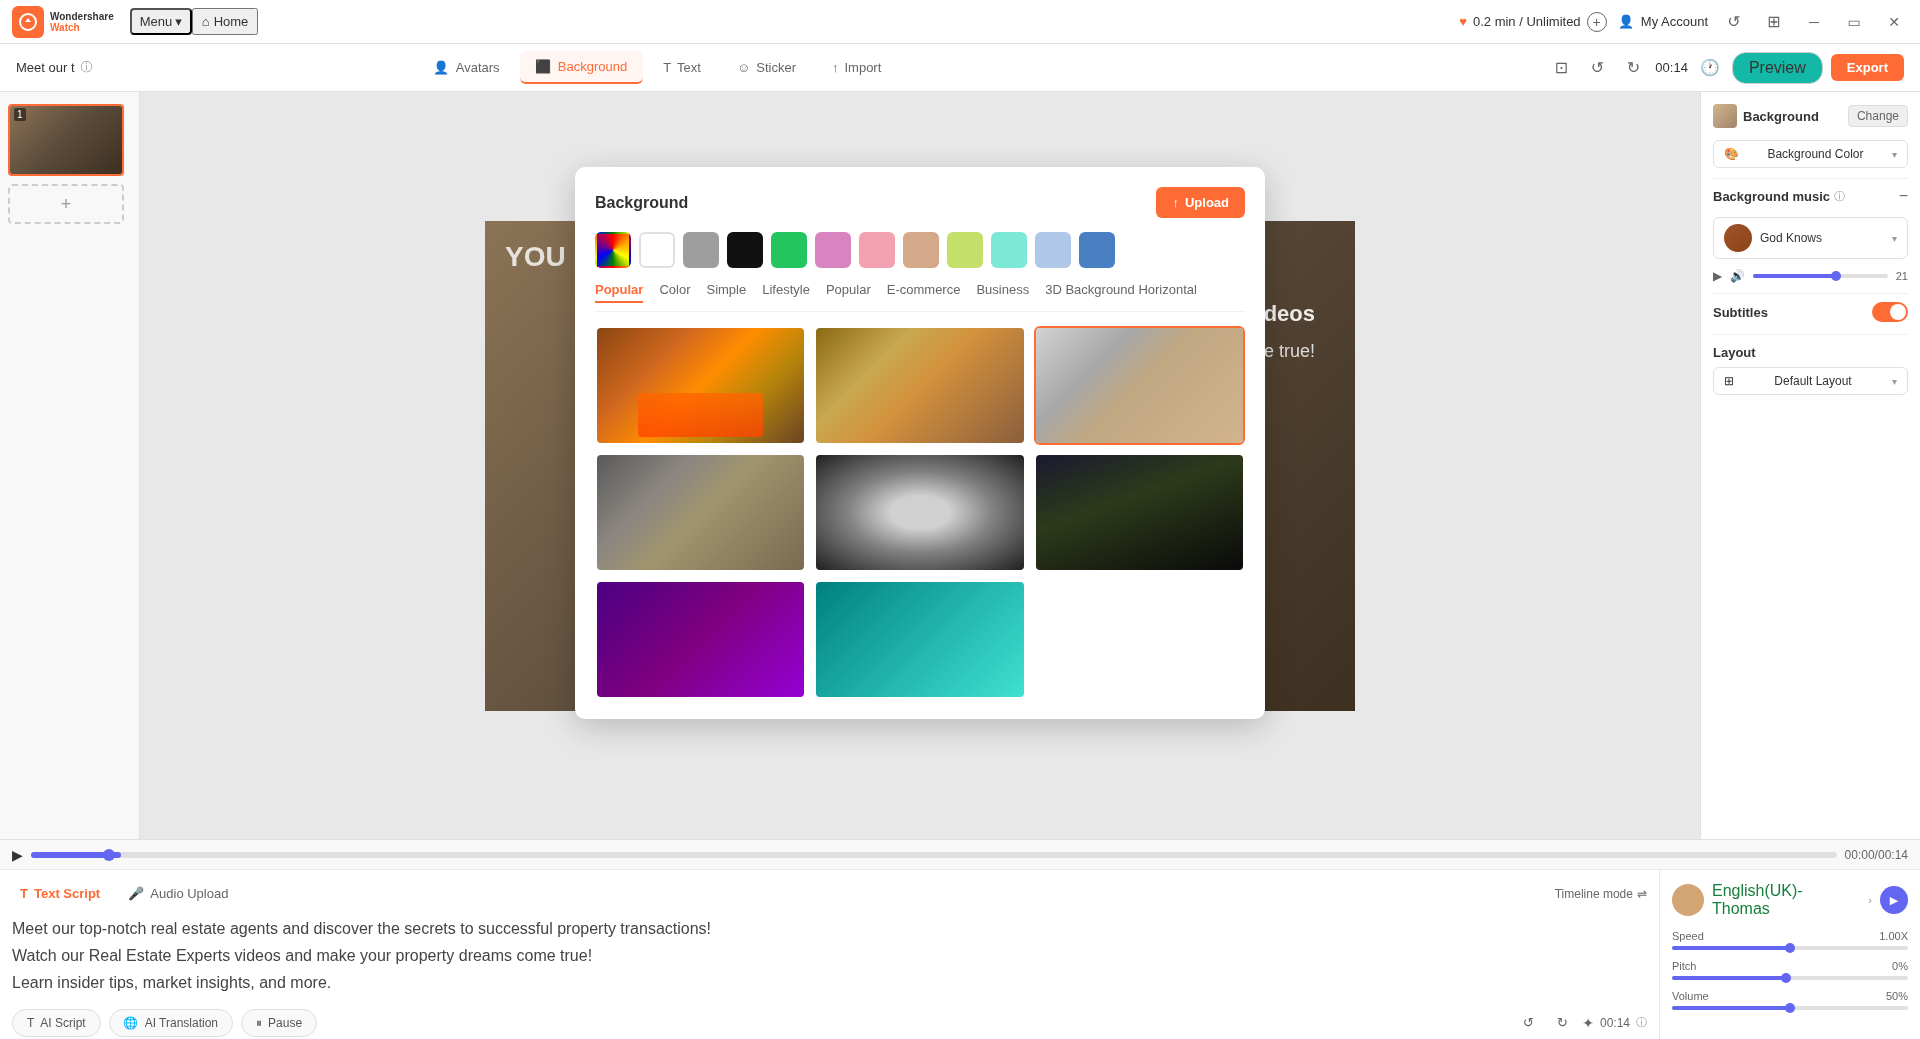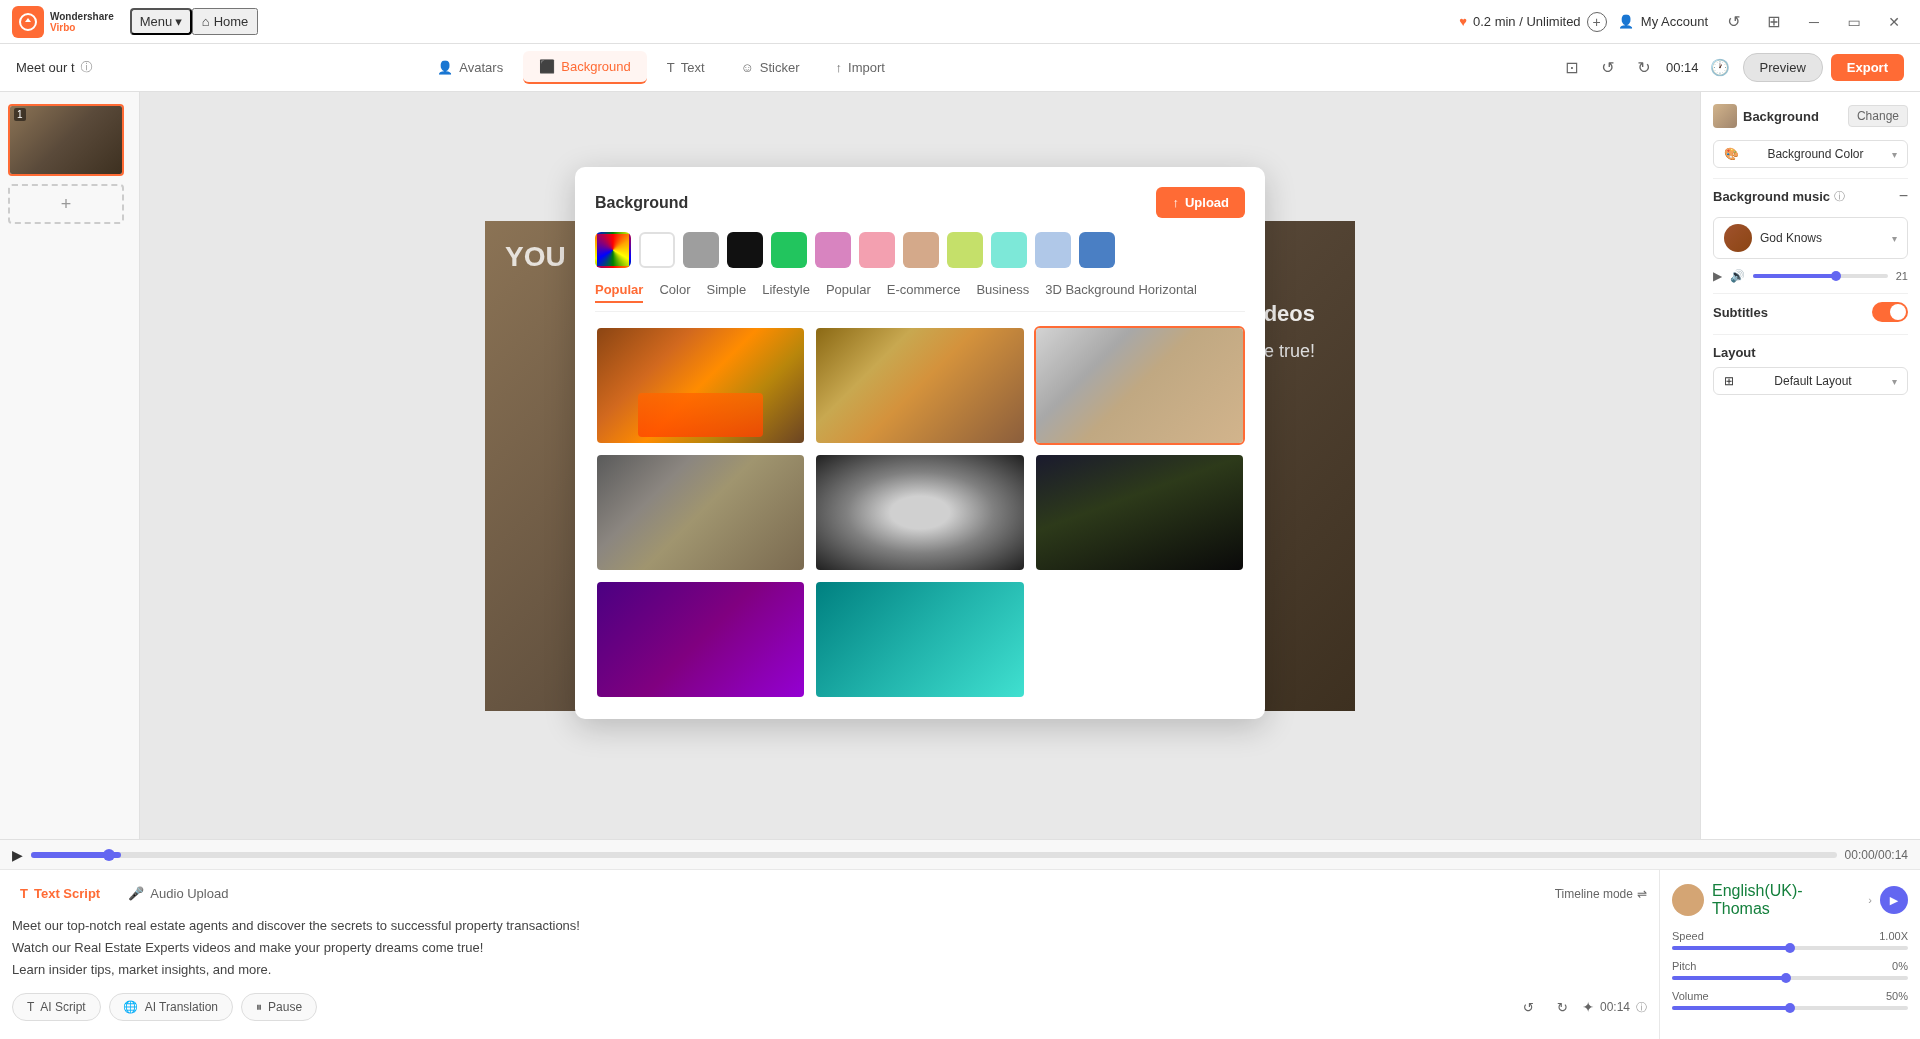--- a/index.html
+++ b/index.html
@@ -28,21 +28,21 @@
       border-bottom: 1px solid #e0e0e0; padding: 0 16px; position: relative; z-index: 10;
     }
     .toolbar2-left { font-size: 13px; color: #333; display: flex; align-items: center; gap: 6px; }
     .toolbar2-center { display: flex; align-items: center; gap: 4px; margin: 0 auto; }
     .tab-btn {
       display: flex; align-items: center; gap: 6px; padding: 8px 16px;
       font-size: 13px; color: #666; cursor: pointer; border-radius: 6px; border: none; background: none;
     }
     .tab-btn.active { color: #ff6b35; border-bottom: 2px solid #ff6b35; background: #fff5f2; }
     .toolbar2-right { display: flex; align-items: center; gap: 8px; margin-left: auto; }
-    .preview-btn { padding: 6px 16px; border: 1px solid #ccc; border-radius: 14px; background: #e5e5e5; cursor: pointer; font-size: 13px; color: #333; }
+    .preview-btn { padding: 6px 16px; border: 1px solid #ccc; border-radius: 14px; background: #14b8a6; cursor: pointer; font-size: 16px; color: #333; }
     .export-btn { padding: 6px 16px; border-radius: 6px; background: #ff6b35; color: white; border: none; cursor: pointer; font-size: 13px; font-weight: 600; }
     .time-display { font-size: 13px; color: #333; }
 
     
     .main-layout { display: flex; height: calc(1039px - 92px - 200px); }
 
     
     .left-panel { width: 140px; background: #f8f8f8; border-right: 1px solid #e0e0e0; padding: 12px 8px; display: flex; flex-direction: column; gap: 8px; }
     .slide-thumb { width: 116px; height: 72px; border: 2px solid #e0e0e0; border-radius: 4px; overflow: hidden; cursor: pointer; position: relative; background: #333; }
     .slide-thumb.active { border-color: #ff6b35; }
@@ -117,21 +117,21 @@
     .timeline-fill { height: 100%; background: #6366f1; border-radius: 3px; width: 5%; }
     .timeline-handle { width: 12px; height: 12px; border-radius: 50%; background: #6366f1; position: absolute; top: -3px; left: 4%; }
     .time-text { font-size: 12px; color: #666; white-space: nowrap; }
 
     .script-area { display: flex; flex: 1; overflow: hidden; }
     .script-left { flex: 1; padding: 12px; border-right: 1px solid #e8e8e8; overflow: hidden; }
     .script-tabs { display: flex; align-items: center; gap: 12px; margin-bottom: 10px; }
     .script-tab { display: flex; align-items: center; gap: 6px; font-size: 13px; cursor: pointer; color: #666; padding: 4px 8px; border-radius: 4px; }
     .script-tab.active { color: #ff6b35; font-weight: 600; }
     .timeline-mode { margin-left: auto; font-size: 12px; color: #666; cursor: pointer; display: flex; align-items: center; gap: 4px; }
-    .script-text { font-size: 13px; color: #444; line-height: 1.7; }
+    .script-text { font-size: 16px; color: #444; line-height: 1.7; }
     .script-actions { display: flex; align-items: center; gap: 8px; margin-top: 12px; }
     .action-btn { display: flex; align-items: center; gap: 6px; padding: 6px 14px; border: 1px solid #ddd; border-radius: 20px; font-size: 12px; color: #555; cursor: pointer; background: #f9f9f9; }
     .undo-redo { display: flex; align-items: center; gap: 6px; margin-left: auto; }
     .undo-redo-btn { width: 28px; height: 28px; border-radius: 4px; border: none; background: none; cursor: pointer; color: #666; display: flex; align-items: center; justify-content: center; }
     .time-badge { font-size: 12px; color: #666; }
 
     .script-right { width: 260px; padding: 12px; overflow-y: auto; }
     .voice-row { display: flex; align-items: center; gap: 8px; margin-bottom: 12px; }
     .voice-avatar { width: 32px; height: 32px; border-radius: 50%; background: #d4a574; overflow: hidden; flex-shrink: 0; }
     .voice-name { font-size: 16px; color: #15803d; flex: 1; }
@@ -161,21 +161,21 @@
 <div class="top-bar">
   <div class="logo">
     <div class="logo-icon">
       <svg width="20" height="20" viewBox="0 0 20 20">
         <circle cx="10" cy="10" r="8" fill="none" stroke="white" stroke-width="2"></circle>
         <path d="M7 10 L10 6 L13 10" fill="white"></path>
       </svg>
     </div>
     <div style="display:flex;flex-direction:column;line-height:1.1">
       <span style="font-size:10px;font-weight:700;color:#333">Wondershare</span>
-      <span style="font-size:10px;font-weight:700;color:#ff6b35">Virbo</span>
+      <span style="font-size:10px;font-weight:700;color:#ff6b35">Watch</span>
     </div>
   </div>
   <button class="menu-btn">
     <span>Menu</span>
     <span>▾</span>
   </button>
   <button class="home-btn">
     <span>⌂</span>
     <span>Home</span>
   </button>

